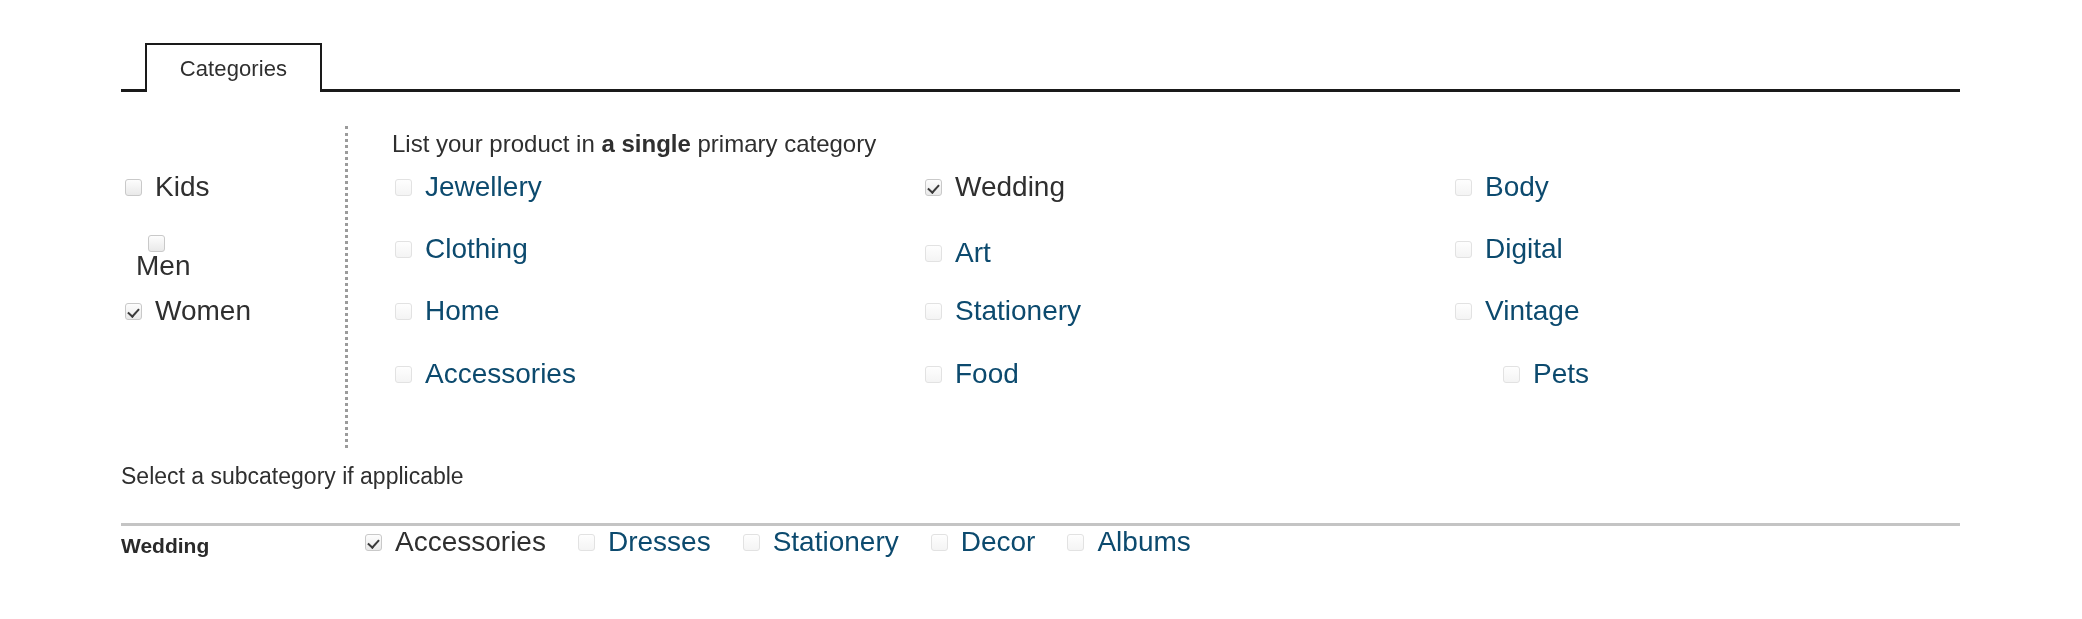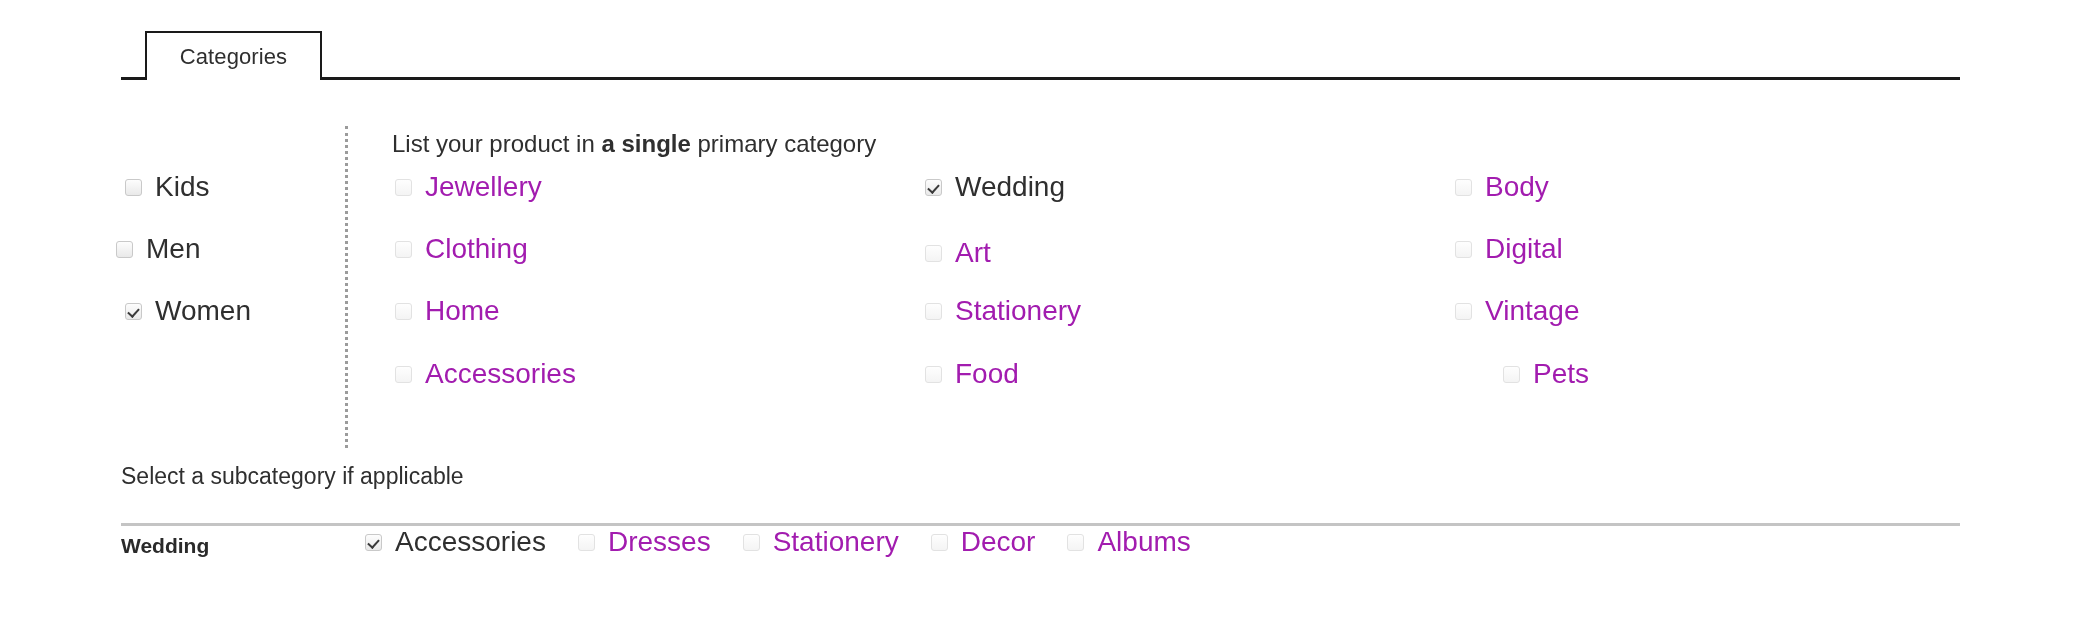--- a/index.html
+++ b/index.html
@@ -13,21 +13,21 @@
     font-family: "Liberation Sans", sans-serif;
     color: #2b2b2b;
     overflow: hidden;
     position: relative;
   }
 
   
   .tabstrip {
     position: absolute;
     left: 0;
-    top: 4px;
+    top: 16px;
     width: 2082px;
     height: 92px;
   }
   .tab-underline {
     position: absolute;
     left: 121px;
     top: 73px;
     width: 1839px;
     height: 3px;
     background: #1a1a1a;
@@ -124,21 +124,21 @@
     border: solid #3a3a3a;
     border-width: 0 2.6px 2.6px 0;
     transform: rotate(42deg);
   }
   .cb-label {
     margin-left: 13px;
     font-size: 28px;
     line-height: 1;
     color: #2f2f2f;
   }
-  .cb-label.dim { color: #a21caf; text-align: center; }
+  .cb-label.dim { color: #0c4a6e; text-align: center; }
 
   
   .subcat-area {
     position: absolute;
     left: 0;
     top: 430px;
     width: 2082px;
     height: 169px;
   }
   .subcat-title {
@@ -189,21 +189,21 @@
   <div class="heading">
     <span>List your product in </span><b>a single</b><span> primary category</span>
   </div>
 
   <div class="vdivider"></div>
 
   <div class="cbrow" style="left:125px; top:97px;">
     <span class="cb"></span>
     <span class="cb-label">Kids</span>
   </div>
-  <div class="cbrow" style="left:116px; top:159px;">
+  <div class="cbrow" style="left:123px; top:159px;flex-direction:column;">
     <span class="cb"></span>
     <span class="cb-label">Men</span>
   </div>
   <div class="cbrow" style="left:125px; top:221px;justify-content:center;">
     <span class="cb checked"></span>
     <span class="cb-label">Women</span>
   </div>
 
   <div class="cbrow" style="left:395px; top:97px;">
     <span class="cb dim"></span>

